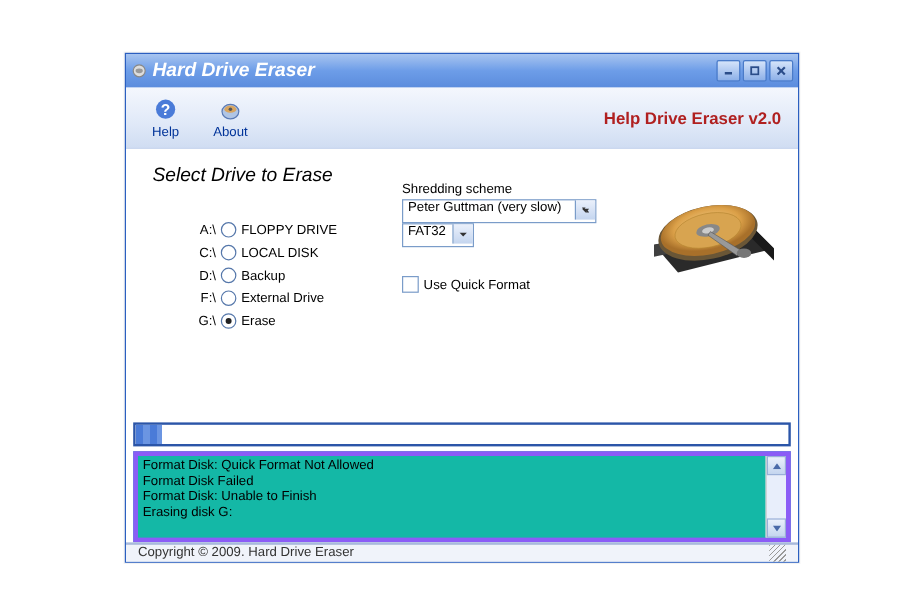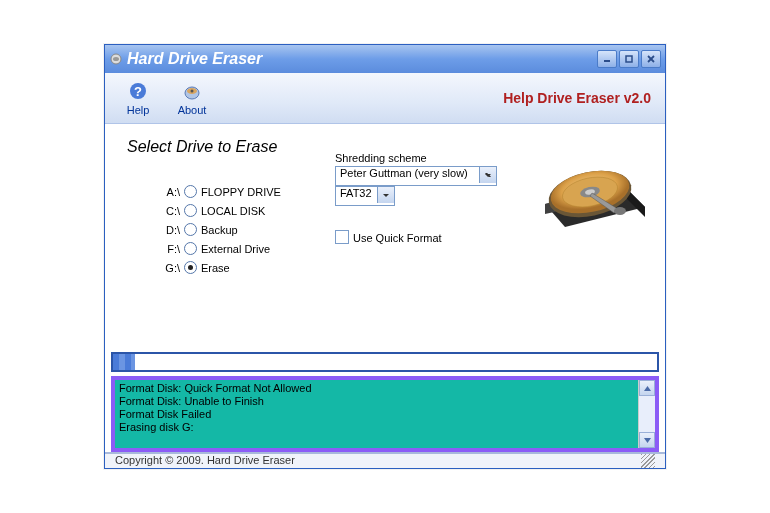--- a/index.html
+++ b/index.html
@@ -175,22 +175,22 @@
     </div>
   </div>
 
   <div class="progress-bar">
     <div class="progress-fill"></div>
   </div>
 
   <div class="log-area">
     <div class="log-text">
       <div class="log-line">Format Disk: Quick Format Not Allowed</div>
+      <div class="log-line">Format Disk Failed</div>
       <div class="log-line">Format Disk: Unable to Finish</div>
-      <div class="log-line">Format Disk Failed</div>
       <div class="log-line">Erasing disk G:</div>
     </div>
     <div class="scroll-col">
       <div class="scroll-btn">
           <svg width="7" height="5" viewBox="0 0 7 5">
             <path d="M0 5 L7 5 L3.5 0 Z" fill="#4a6aa8"></path>
           </svg>
         </div>
       <div class="scroll-btn">
           <svg width="7" height="5" viewBox="0 0 7 5">

